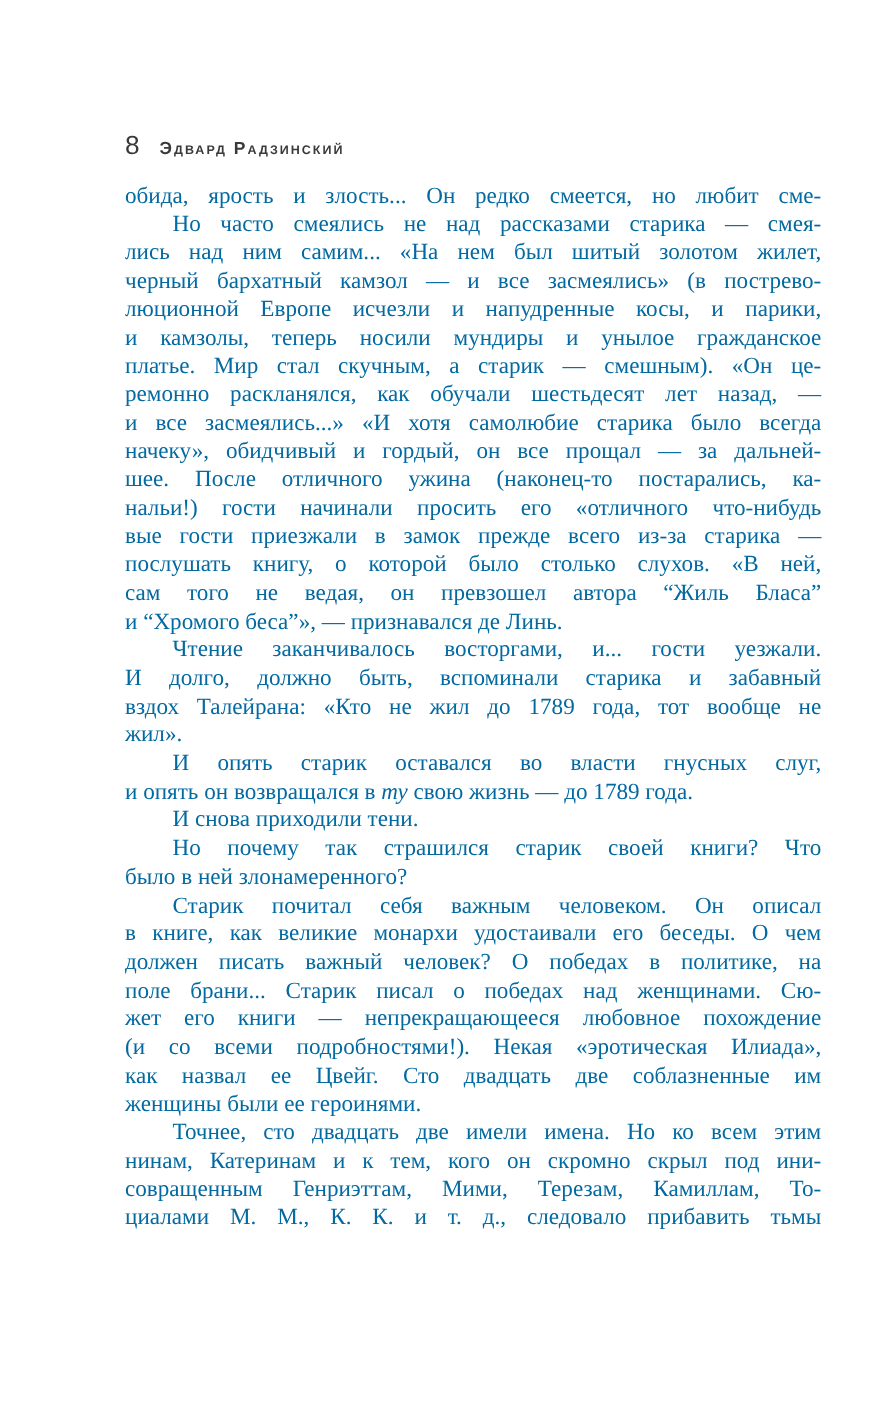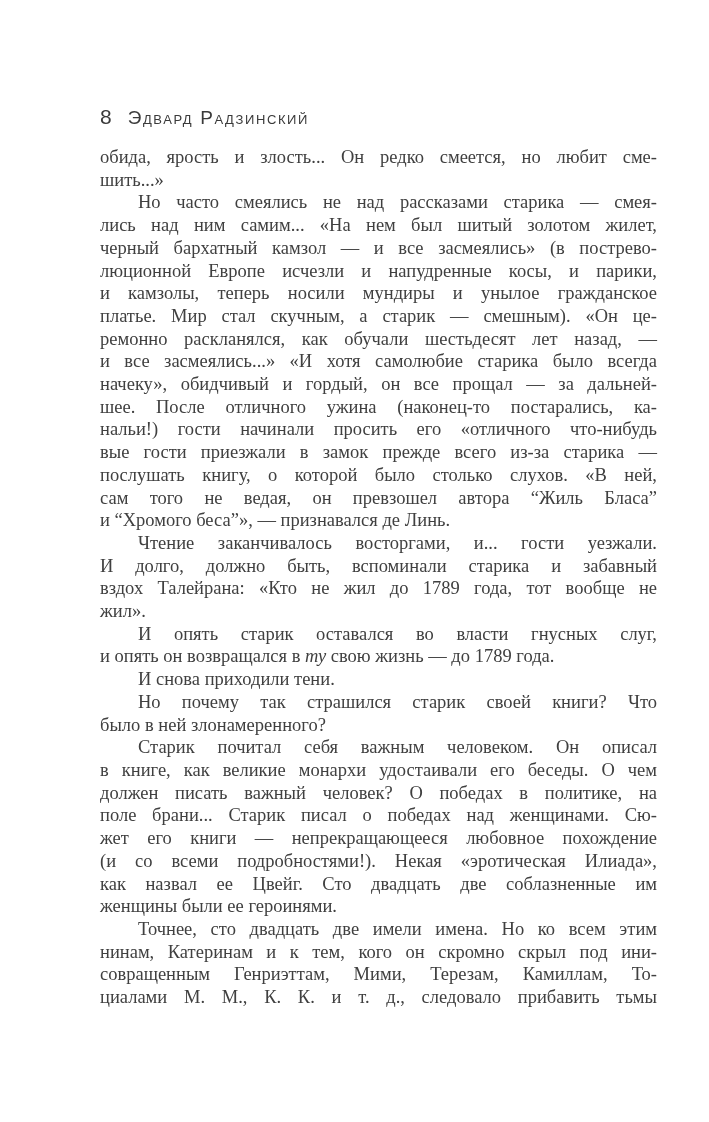--- a/index.html
+++ b/index.html
@@ -27,32 +27,32 @@
     gap: 16px;
     color: #3a3a3a;
     font-family: "Liberation Sans", "DejaVu Sans", sans-serif;
   }
   .page-number {
     font-size: 21px;
     font-weight: 500;
   }
   .running-title {
     font-variant: small-caps;
-    font-size: 19px;
+    font-size: 14px;
     letter-spacing: 1.6px;
-    font-weight: 400;
+    font-weight: 700;
   }
   .page-text {
     position: absolute;
     left: 100px;
     top: 146px;
     width: 557px;
     font-size: 18.5px;
     line-height: 22.7px;
-    color: #404040;
+    color: #0369a1;
   }
   .para { margin: 0; padding: 0; }
   .line {
     text-align: justify;
     text-align-last: justify;
   }
   .line.last { text-align-last: left; }
   .line.first { text-indent: 38px; }
   .line em { font-style: italic; }
 </style>
@@ -60,21 +60,20 @@
 <body>
 
 <div class="page">
   <div class="page-header">
     <span class="page-number">8</span>
     <span class="running-title">Эдвард Радзинский</span>
   </div>
   <div class="page-text">
       <div class="para">
         <div class="line">обида, ярость и злость... Он редко смеется, но любит сме-</div>
-        <div class="line last">шить...»</div>
       </div>
       <div class="para">
         <div class="line first">Но часто смеялись не над рассказами старика — смея-</div>
         <div class="line">лись над ним самим... «На нем был шитый золотом жилет,</div>
         <div class="line">черный бархатный камзол — и все засмеялись» (в пострево-</div>
         <div class="line">люционной Европе исчезли и напудренные косы, и парики,</div>
         <div class="line">и камзолы, теперь носили мундиры и унылое гражданское</div>
         <div class="line">платье. Мир стал скучным, а старик — смешным). «Он це-</div>
         <div class="line">ремонно раскланялся, как обучали шестьдесят лет назад, —</div>
         <div class="line">и все засмеялись...» «И хотя самолюбие старика было всегда</div>

